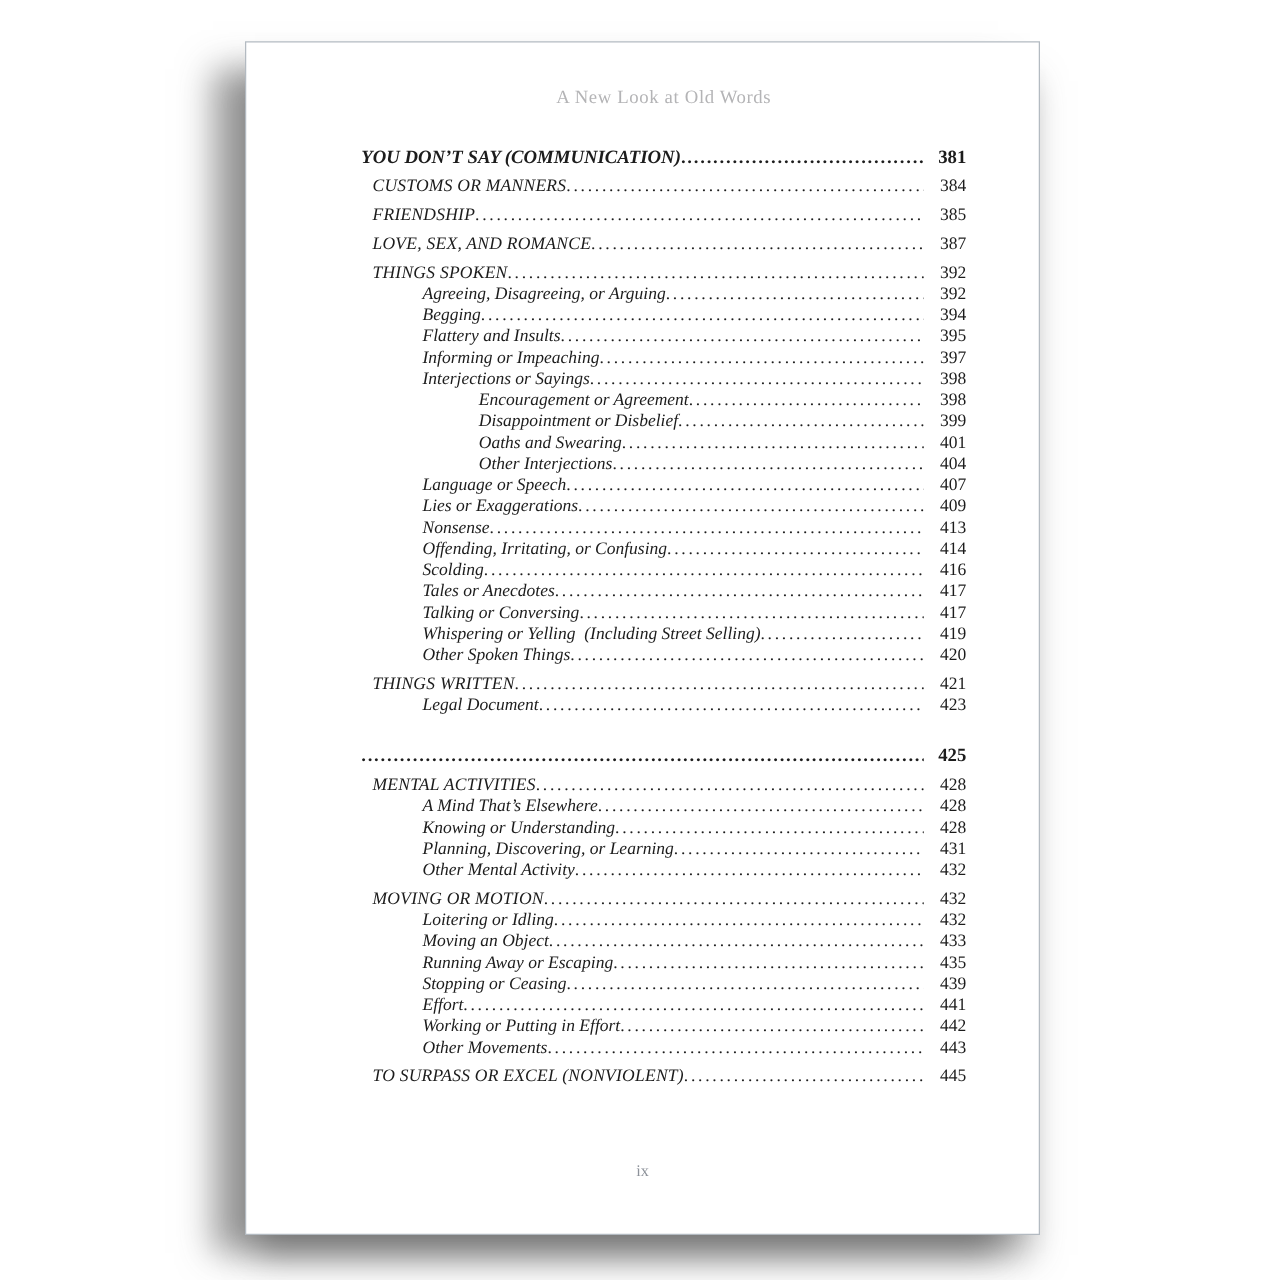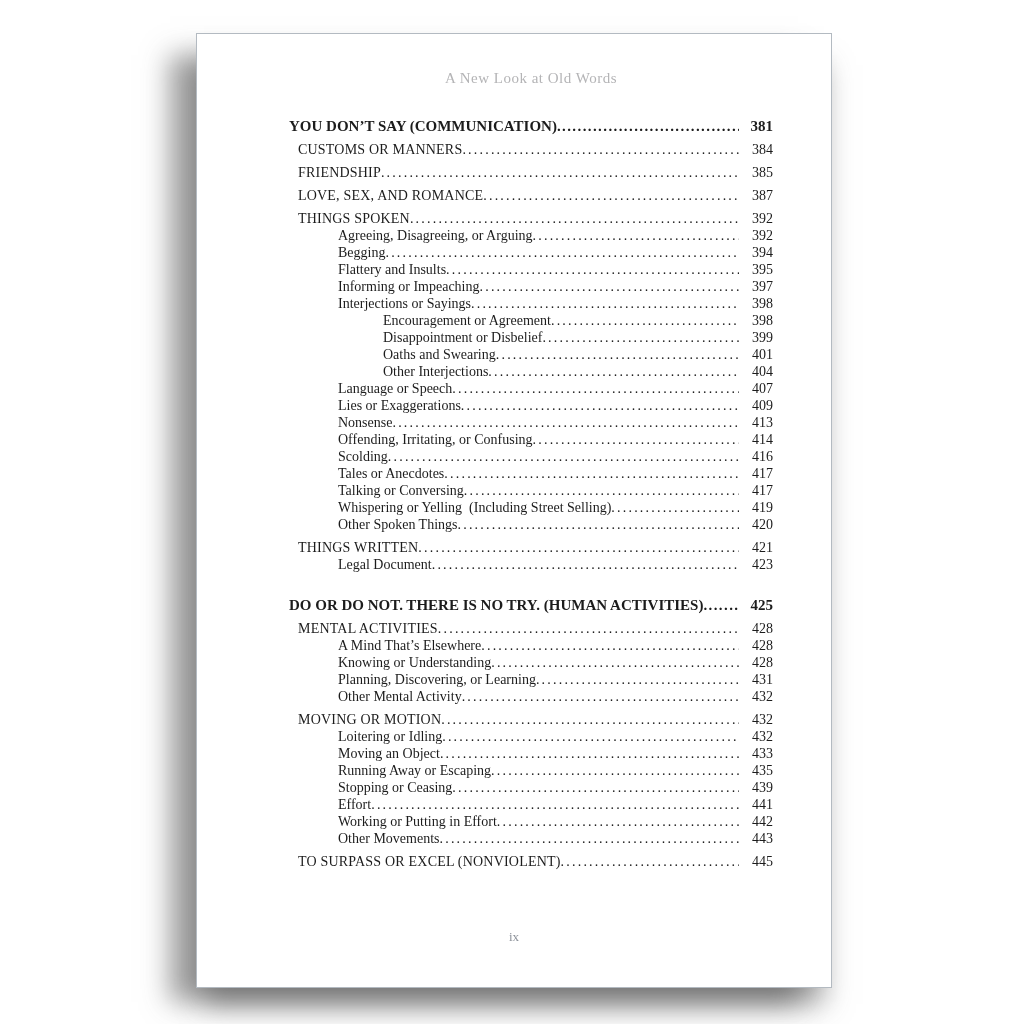--- a/index.html
+++ b/index.html
@@ -42,21 +42,21 @@
     margin-top: 30px;
     color: #1c1c1c;
   }
   .row {
     display: flex;
     align-items: baseline;
     font-size: 14px;
     line-height: 17px;
     white-space: nowrap;
   }
-  .row .label { flex: 0 0 auto; }
+  .row .label { flex: 0 0 auto; font-style: italic; }
   .row .leader {
     flex: 1 1 auto;
     min-width: 12px;
     overflow: hidden;
     white-space: nowrap;
   }
   .row .leader::after {
     content: "..........................................................................................................................................................";
     letter-spacing: 2.2px;
   }
@@ -214,21 +214,20 @@
           <span class="label">THINGS WRITTEN</span>
           <span class="leader"></span>
           <span class="pagenum">421</span>
         </div>
         <div class="row lvl3">
           <span class="label">Legal Document</span>
           <span class="leader"></span>
           <span class="pagenum">423</span>
         </div>
         <div class="row lvl1">
-          <span class="label">DO OR DO NOT. THERE IS NO TRY. (HUMAN ACTIVITIES)</span>
           <span class="leader"></span>
           <span class="pagenum">425</span>
         </div>
         <div class="row lvl2">
           <span class="label">MENTAL ACTIVITIES</span>
           <span class="leader"></span>
           <span class="pagenum">428</span>
         </div>
         <div class="row lvl3">
           <span class="label">A Mind That’s Elsewhere</span>

